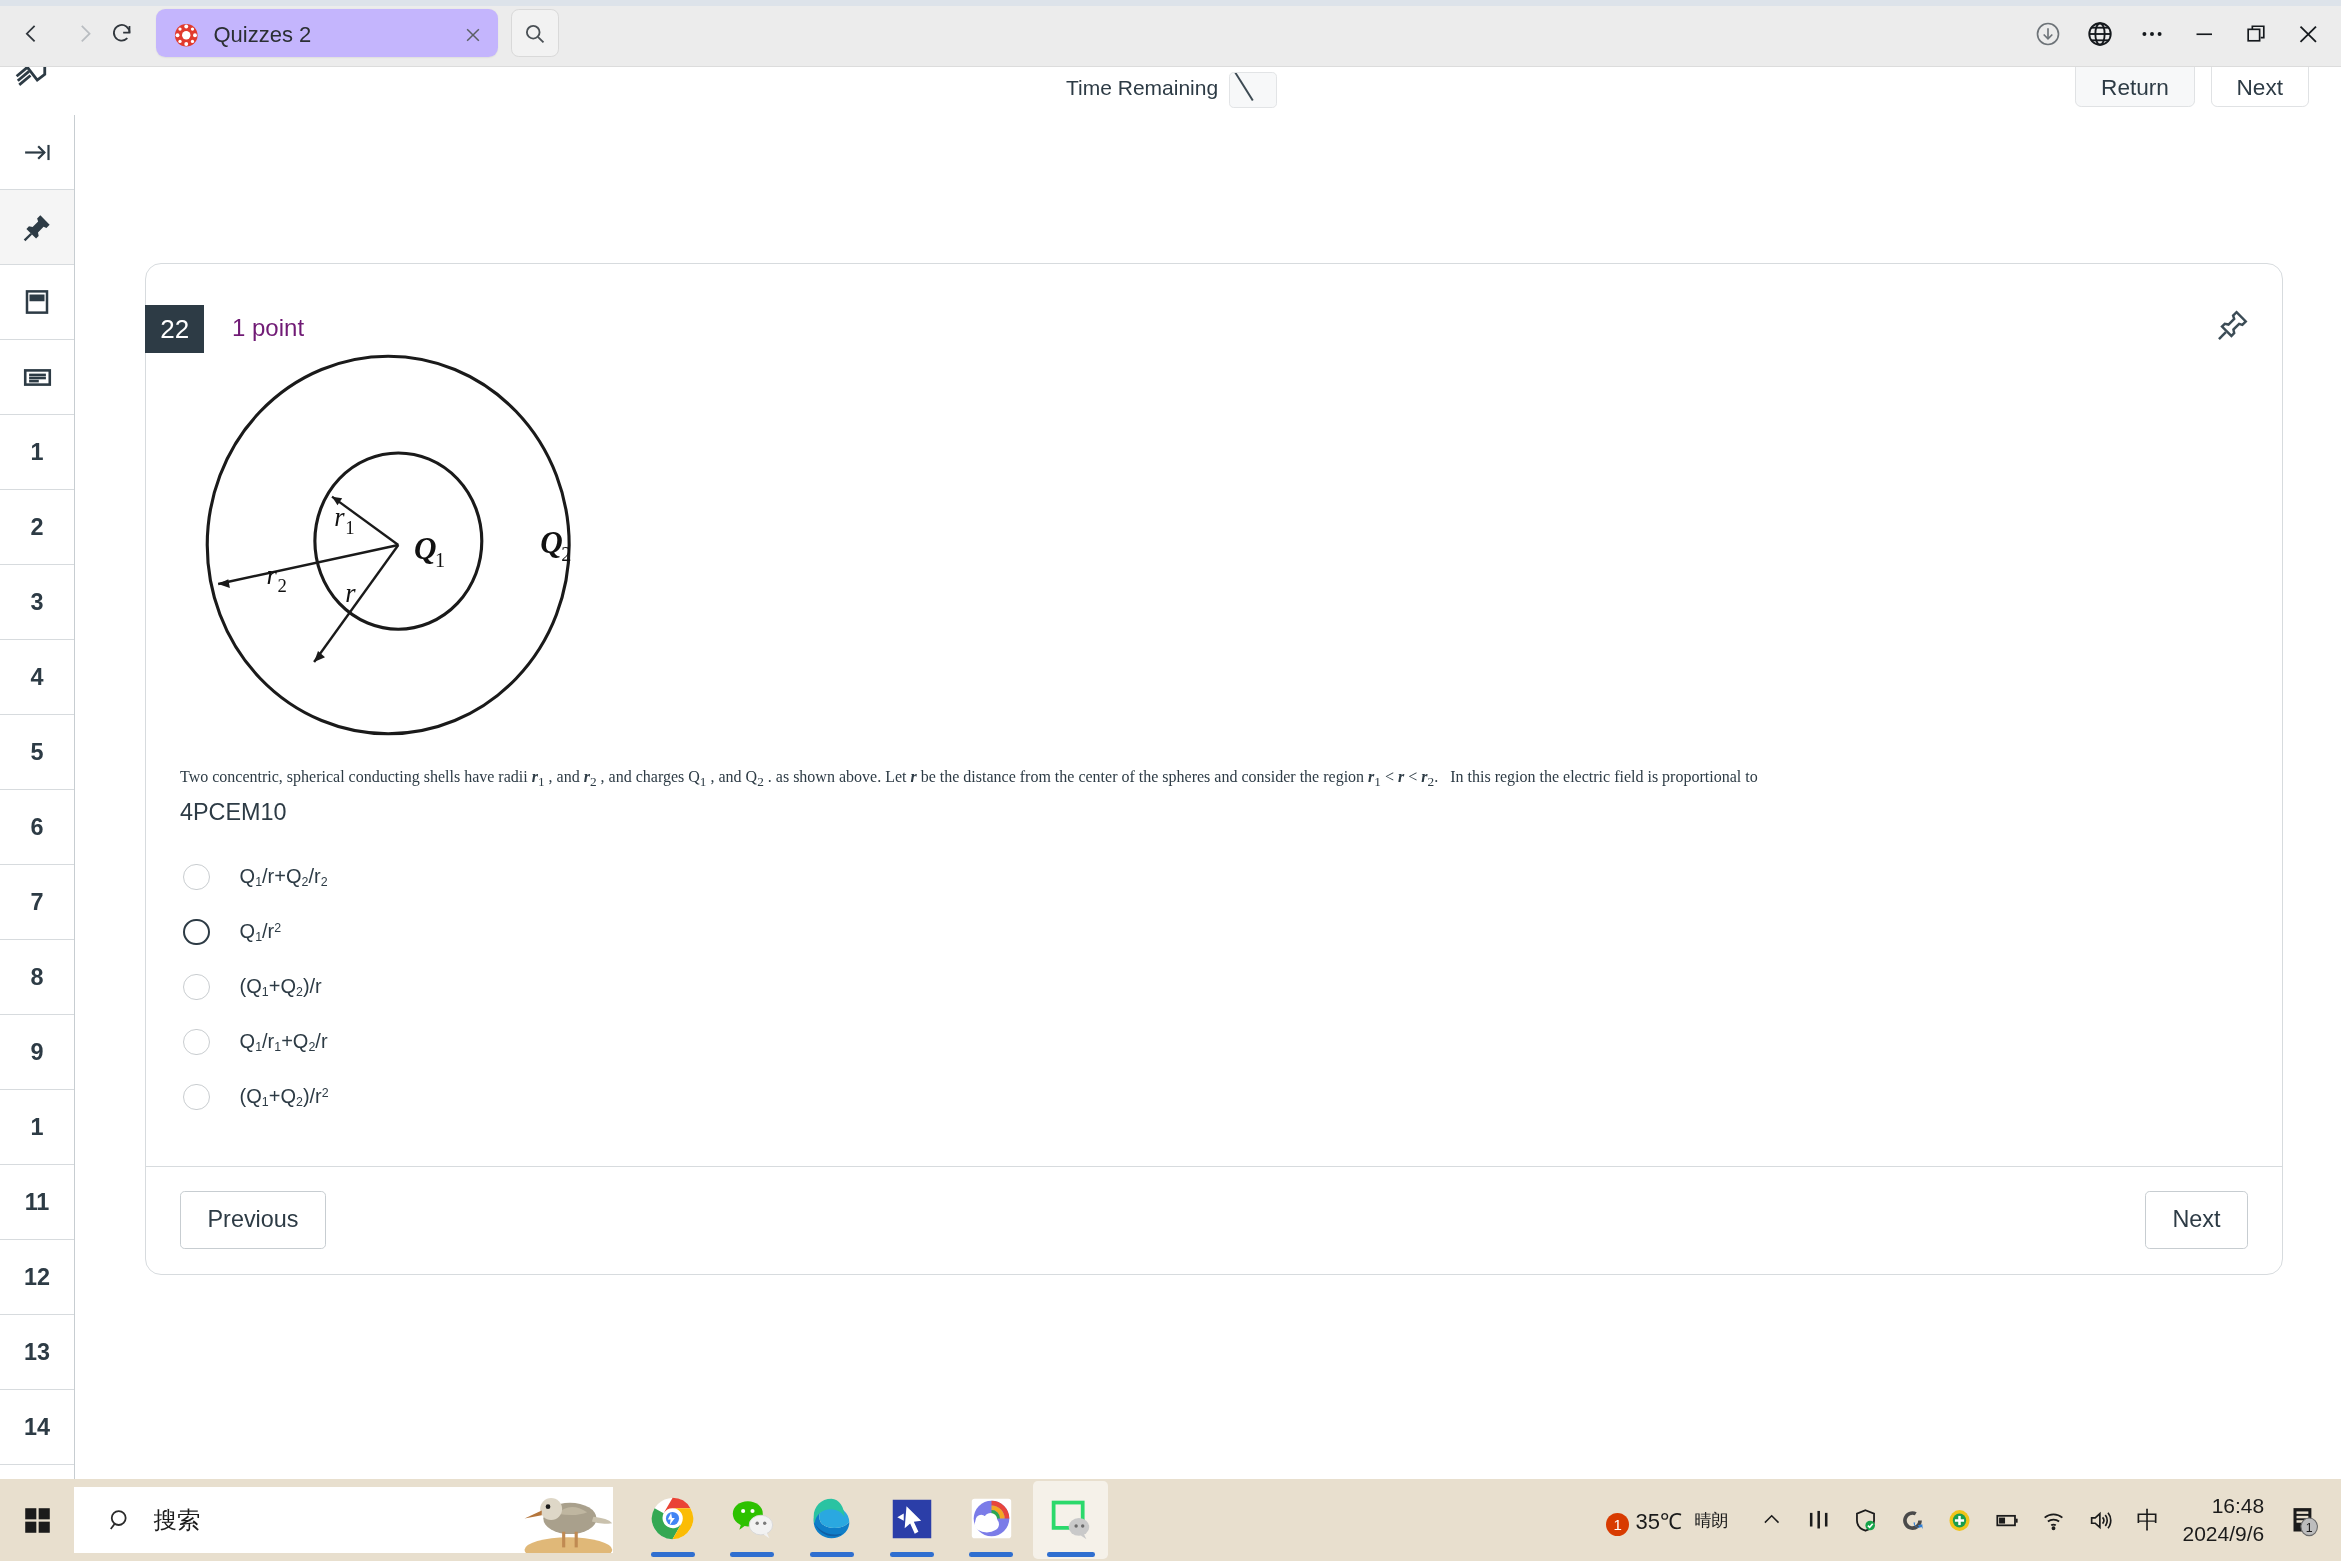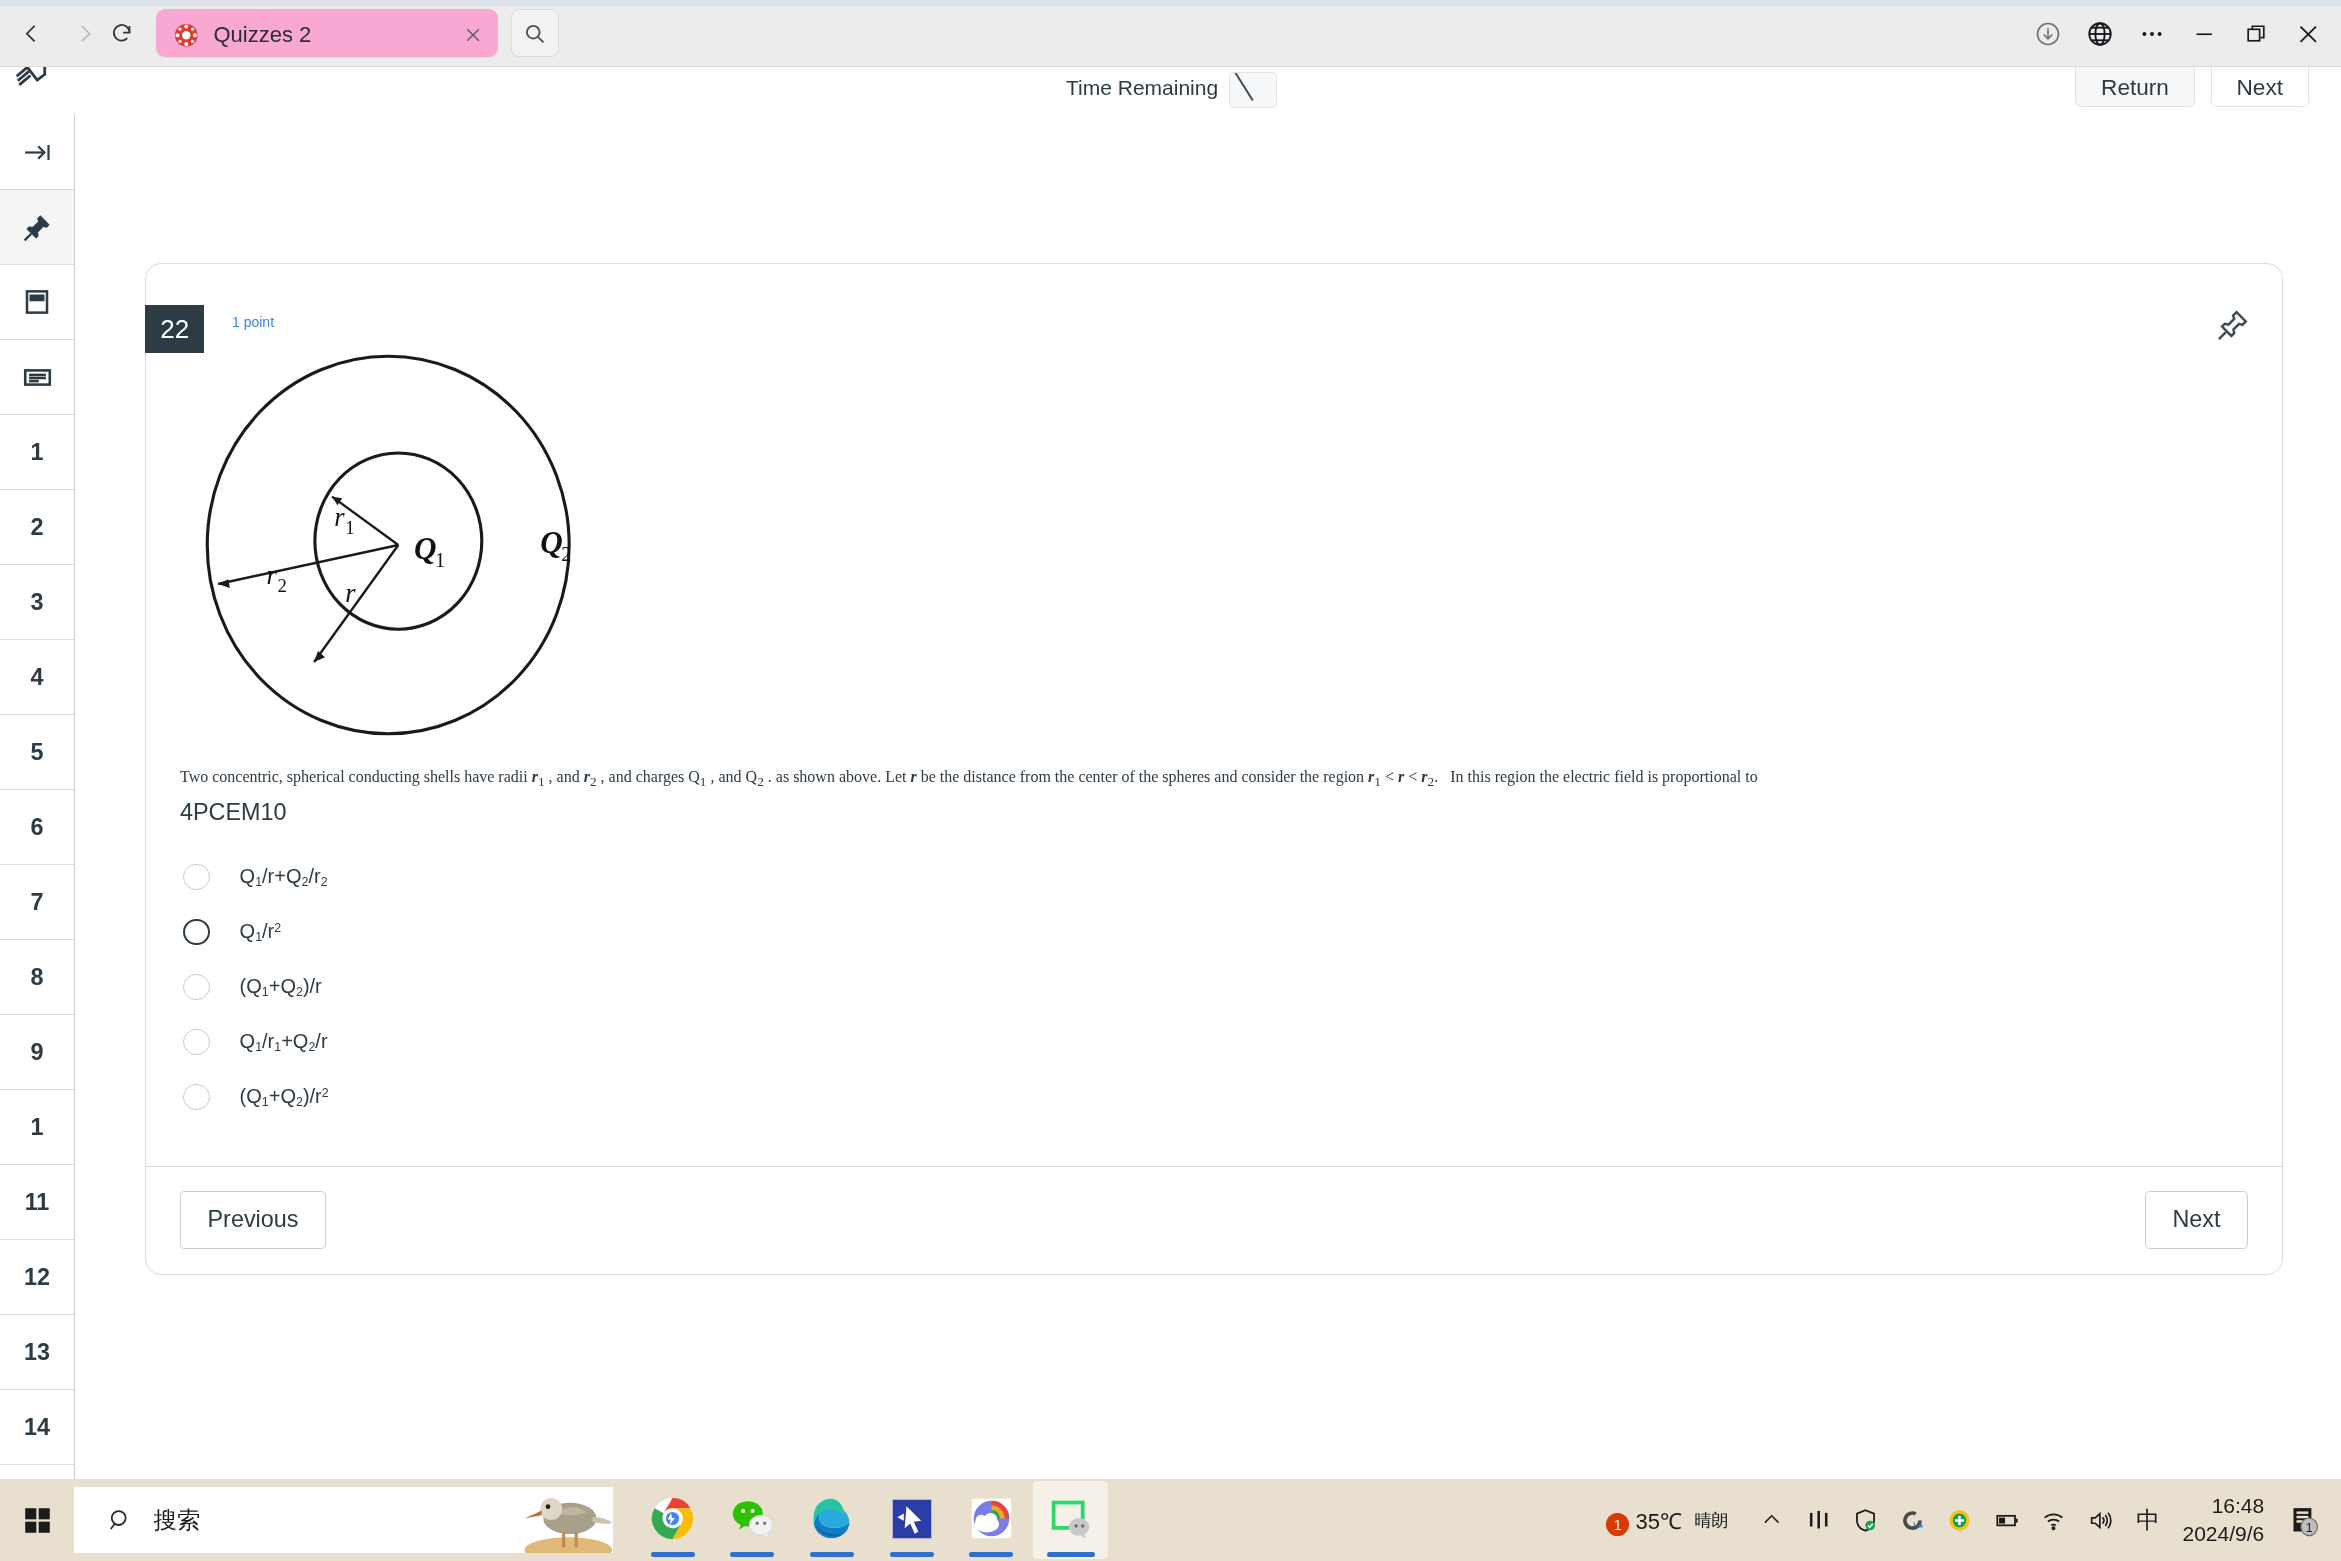--- a/index.html
+++ b/index.html
@@ -27,21 +27,21 @@
     display: flex; align-items: center; justify-content: center;
     color: #30363c;
   }
   #back-button { left: 11px; }
   #forward-button { left: 64px; color: #b9bdc1; }
   #reload-button { left: 101px; }
 
   #tab-strip { position: absolute; top: 9.4px; left: 156px; }
   #browser-tab {
     width: 342px; height: 48px;
-    background: #f9a8d4;
+    background: #c4b5fd;
     border-radius: 9.4px;
     display: flex; align-items: center;
     padding: 4px 11px 0 17px;
     box-shadow: 0 0.8px 1.6px rgba(0,0,0,.06);
   }
   #tab-favicon {
     width: 26.5px; height: 26.5px; flex: 0 0 26.5px; margin-right: 14px;
     position: relative;
   }
   #tab-title {
@@ -166,21 +166,21 @@
   #question-number-badge {
     position: absolute; left: -0.8px; top: 41px;
     width: 59px; height: 48px;
     background: #2d3b45;
     color: #ffffff;
     font-size: 26px;
     display: flex; align-items: center; justify-content: center;
   }
   #question-points {
     position: absolute; left: 86px; top: 50px;
-    font-size: 14px; color: #3b82f6; text-align: right;
+    font-size: 24px; color: #701a75; text-align: right;
   }
   #flag-question-button {
     position: absolute; right: 28px; top: 39px;
     width: 44px; height: 44px;
     display: flex; align-items: center; justify-content: center;
     color: #3c4c56;
   }
 
   #question-body { padding: 0 34px 0 34px; }
 

